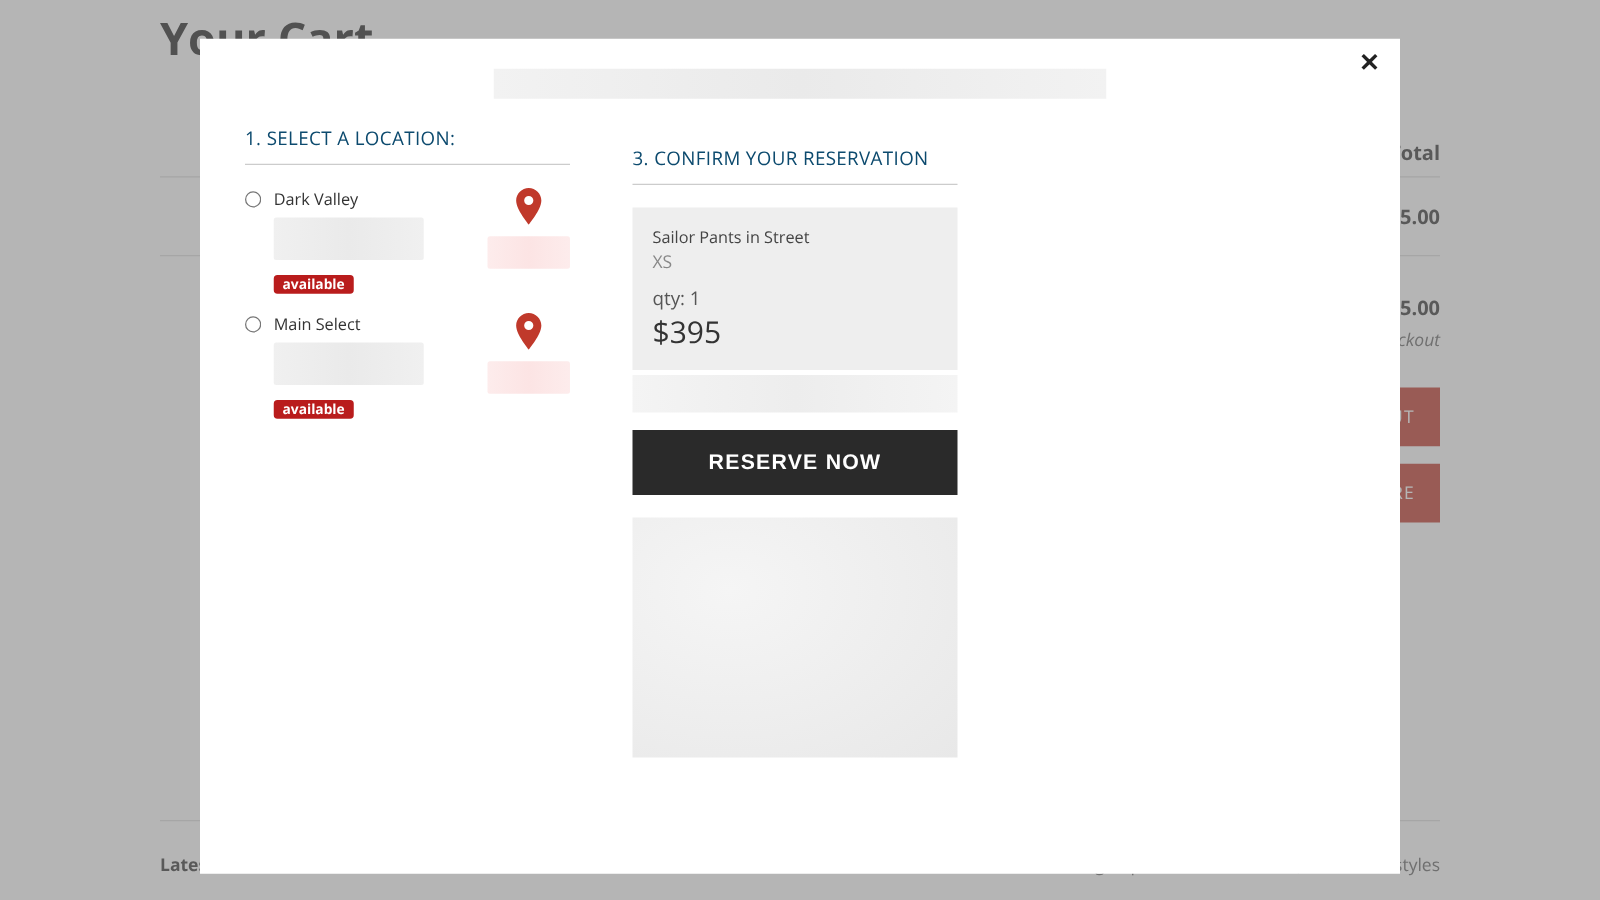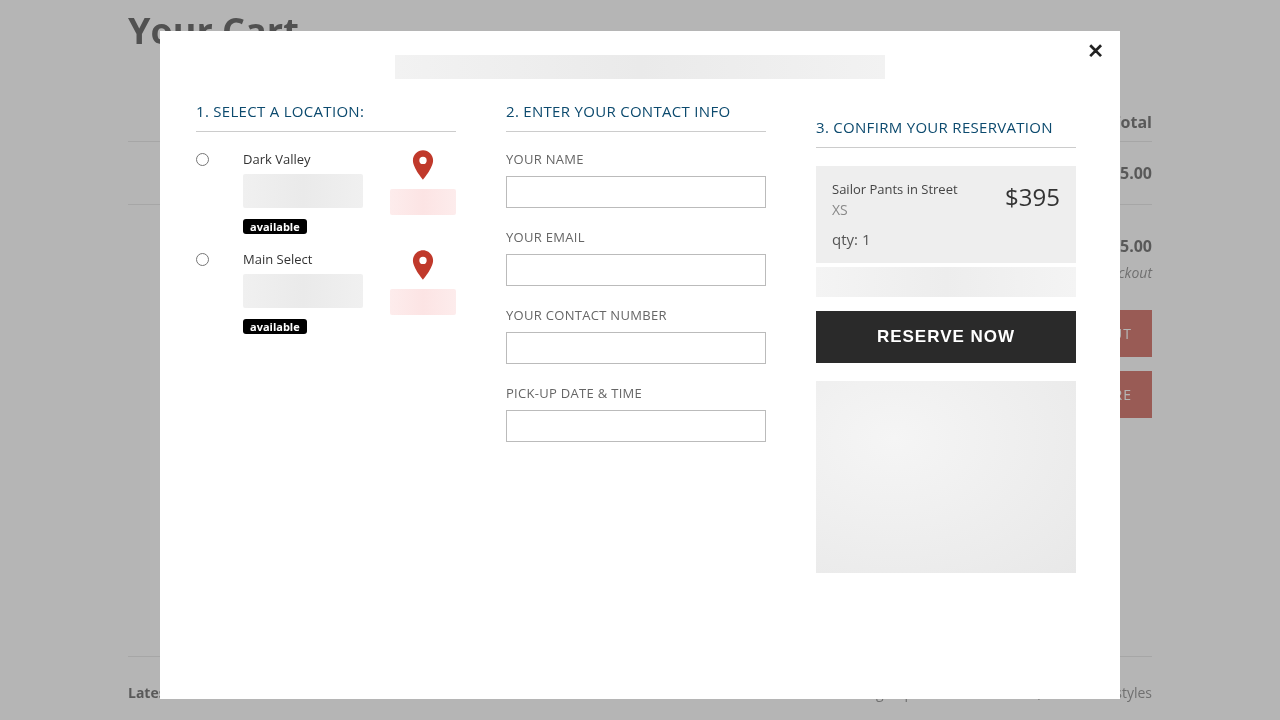--- a/index.html
+++ b/index.html
@@ -126,34 +126,34 @@
     font-weight:400;
     color:#0c4a6e;
     letter-spacing:0.3px;
     border-bottom:1px solid #ccc;
     padding-bottom:10px;
     margin-bottom:18px;
     text-transform: uppercase;
   }
 
   
-  .loc { display:flex; align-items:flex-start; margin-bottom:14px;gap:24px;}
+  .loc { display:flex; align-items:flex-start; margin-bottom:14px;}
   .loc input[type=radio] { margin-top:3px; margin-right:10px; }
   .loc-body { flex:1; }
   .loc-name { font-size:13px; color:#333; margin-bottom:6px;}
   .loc-addr {
     height:34px;
     width:120px;
     background: linear-gradient(90deg,#f0f0f0,#eaeaea,#f0f0f0);
     border-radius:2px;
     margin-bottom:6px;
   }
   .badge-avail {
     display:inline-block;
-    background:#000000;
+    background:#b91c1c;
     color:#fff;
     font-size:11px;
     font-weight:700;
     padding:0 7px;
     border-radius:3px;
     text-align:right;
   }
   .loc-right {
     width:66px;
     display:flex;
@@ -188,20 +188,21 @@
     font-size:14px;
   }
 
   
   .summary-box {
     background:#eee;
     padding:14px 16px;
     display:flex;
     justify-content:space-between;
     align-items:flex-start;
+    flex-direction:column;
   }
   .summary-left { font-size:13px; color:#444; }
   .summary-name { margin-bottom:2px; }
   .summary-size { font-size:14px; color:#888; margin-bottom:10px;}
   .summary-qty { font-size:15px; color:#555;}
   .summary-price { font-size:24px; color:#333; }
   .summary-strip {
     height:30px;
     background: linear-gradient(90deg,#f4f4f4,#ededed,#f4f4f4);
     margin-top:4px;
@@ -289,35 +290,20 @@
           <span class="pin">
             <svg viewBox="0 0 24 32">
                 <path fill="currentColor" d="M12 0C6 0 1 5 1 11c0 8 11 21 11 21s11-13 11-21C23 5 18 0 12 0zm0 15a4 4 0 1 1 0-8 4 4 0 0 1 0 8z"></path>
               </svg>
           </span>
           <div class="loc-img"></div>
         </div>
       </div>
     </div>
 
-    <div class="col col2">
-      <div class="step-head">2. Enter Your Contact Info</div>
-
-      <div class="field-label">Your Name</div>
-      <input class="field" type="text" style="">
-
-      <div class="field-label">Your Email</div>
-      <input class="field" type="text" style="">
-
-      <div class="field-label">Your Contact Number</div>
-      <input class="field" type="text" style="">
-
-      <div class="field-label">Pick-up Date &amp; Time</div>
-      <input class="field" type="text" style="">
-    </div>
 
     <div class="col col3">
       <div class="step-head">3. Confirm Your Reservation</div>
 
       <div class="summary-box">
         <div class="summary-left">
           <div class="summary-name">Sailor Pants in Street</div>
           <div class="summary-size">XS</div>
           <div class="summary-qty">qty: 1</div>
         </div>

